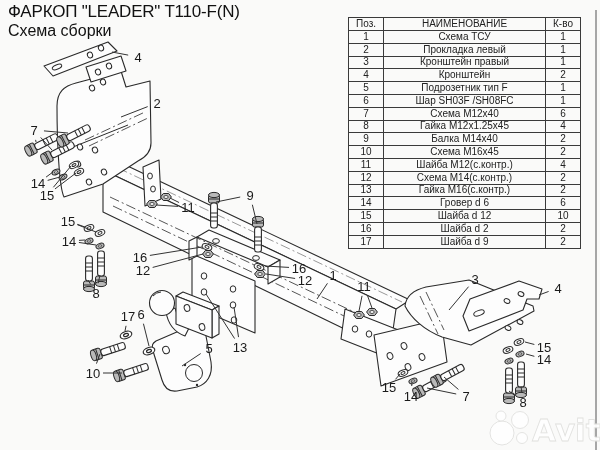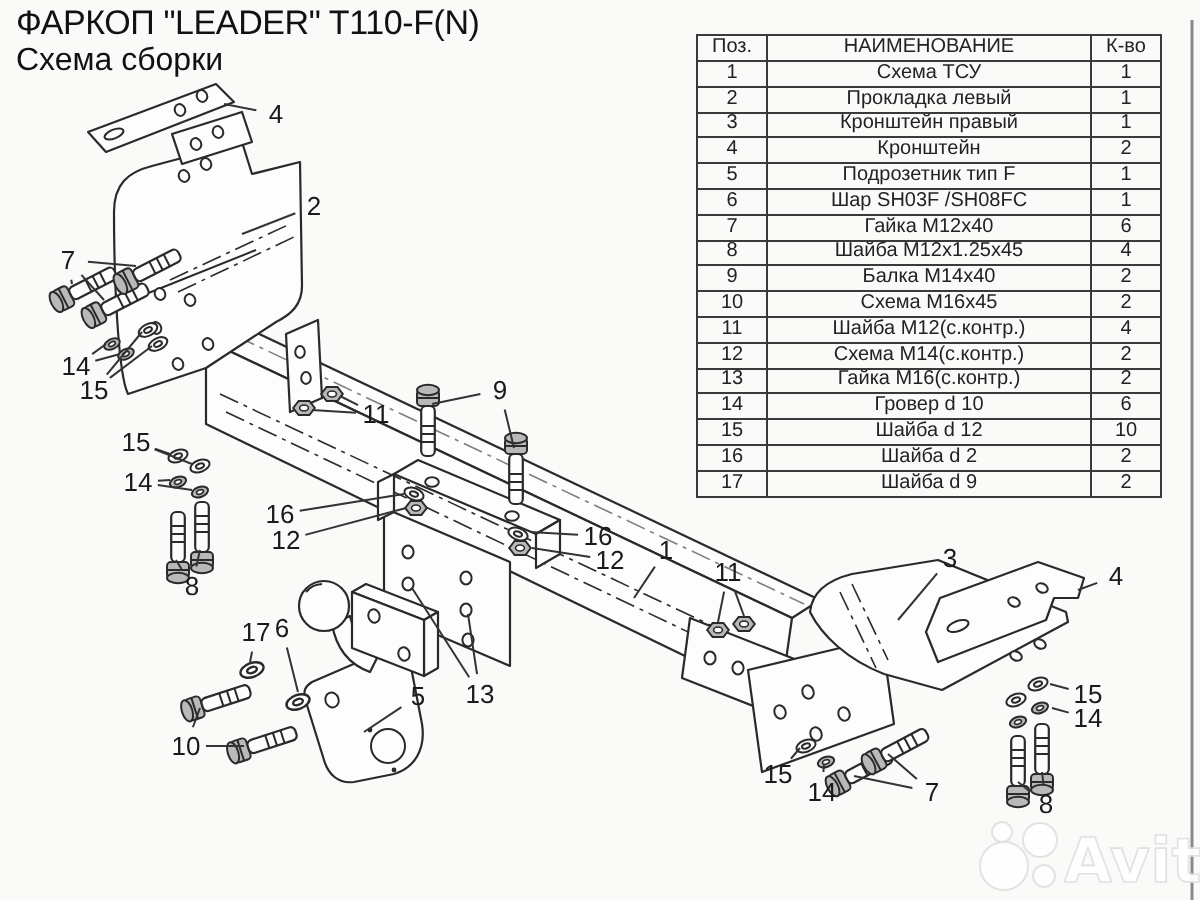--- a/index.html
+++ b/index.html
@@ -74,26 +74,26 @@
           <td>Подрозетник тип F</td>
           <td>1</td>
         </tr>
         <tr>
           <td>6</td>
           <td>Шар SH03F /SH08FC</td>
           <td>1</td>
         </tr>
         <tr>
           <td>7</td>
-          <td>Гайка М12х40</td>
+          <td>Схема М12х40</td>
           <td>6</td>
         </tr>
         <tr>
           <td>8</td>
-          <td>Шайба М12х1.25х45</td>
+          <td>Гайка М12х1.25х45</td>
           <td>4</td>
         </tr>
         <tr>
           <td>9</td>
           <td>Балка М14х40</td>
           <td>2</td>
         </tr>
         <tr>
           <td>10</td>
           <td>Схема М16х45</td>
@@ -109,21 +109,21 @@
           <td>Схема  М14(с.контр.)</td>
           <td>2</td>
         </tr>
         <tr>
           <td>13</td>
           <td>Гайка  М16(с.контр.)</td>
           <td>2</td>
         </tr>
         <tr>
           <td>14</td>
-          <td>Гровер d 10</td>
+          <td>Гровер d 6</td>
           <td>6</td>
         </tr>
         <tr>
           <td>15</td>
           <td>Шайба d 12</td>
           <td>10</td>
         </tr>
         <tr>
           <td>16</td>
           <td>Шайба d 2</td>

